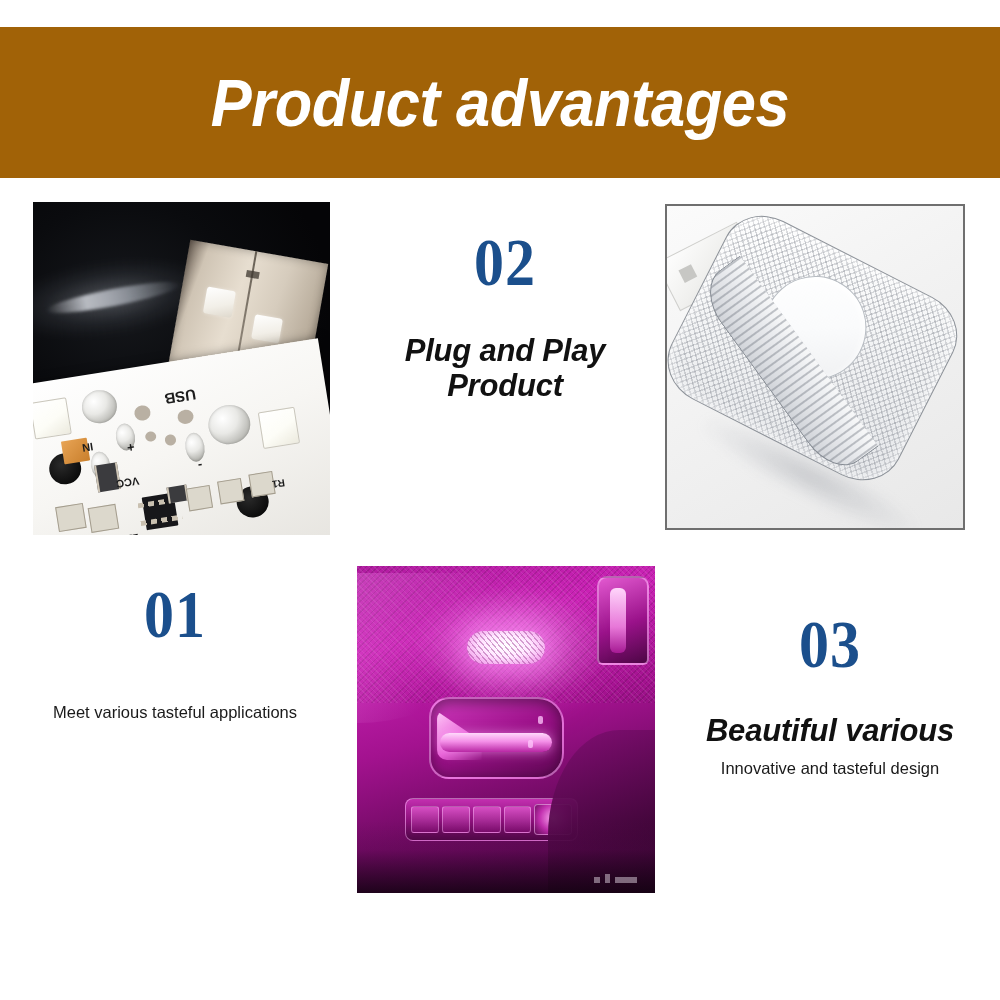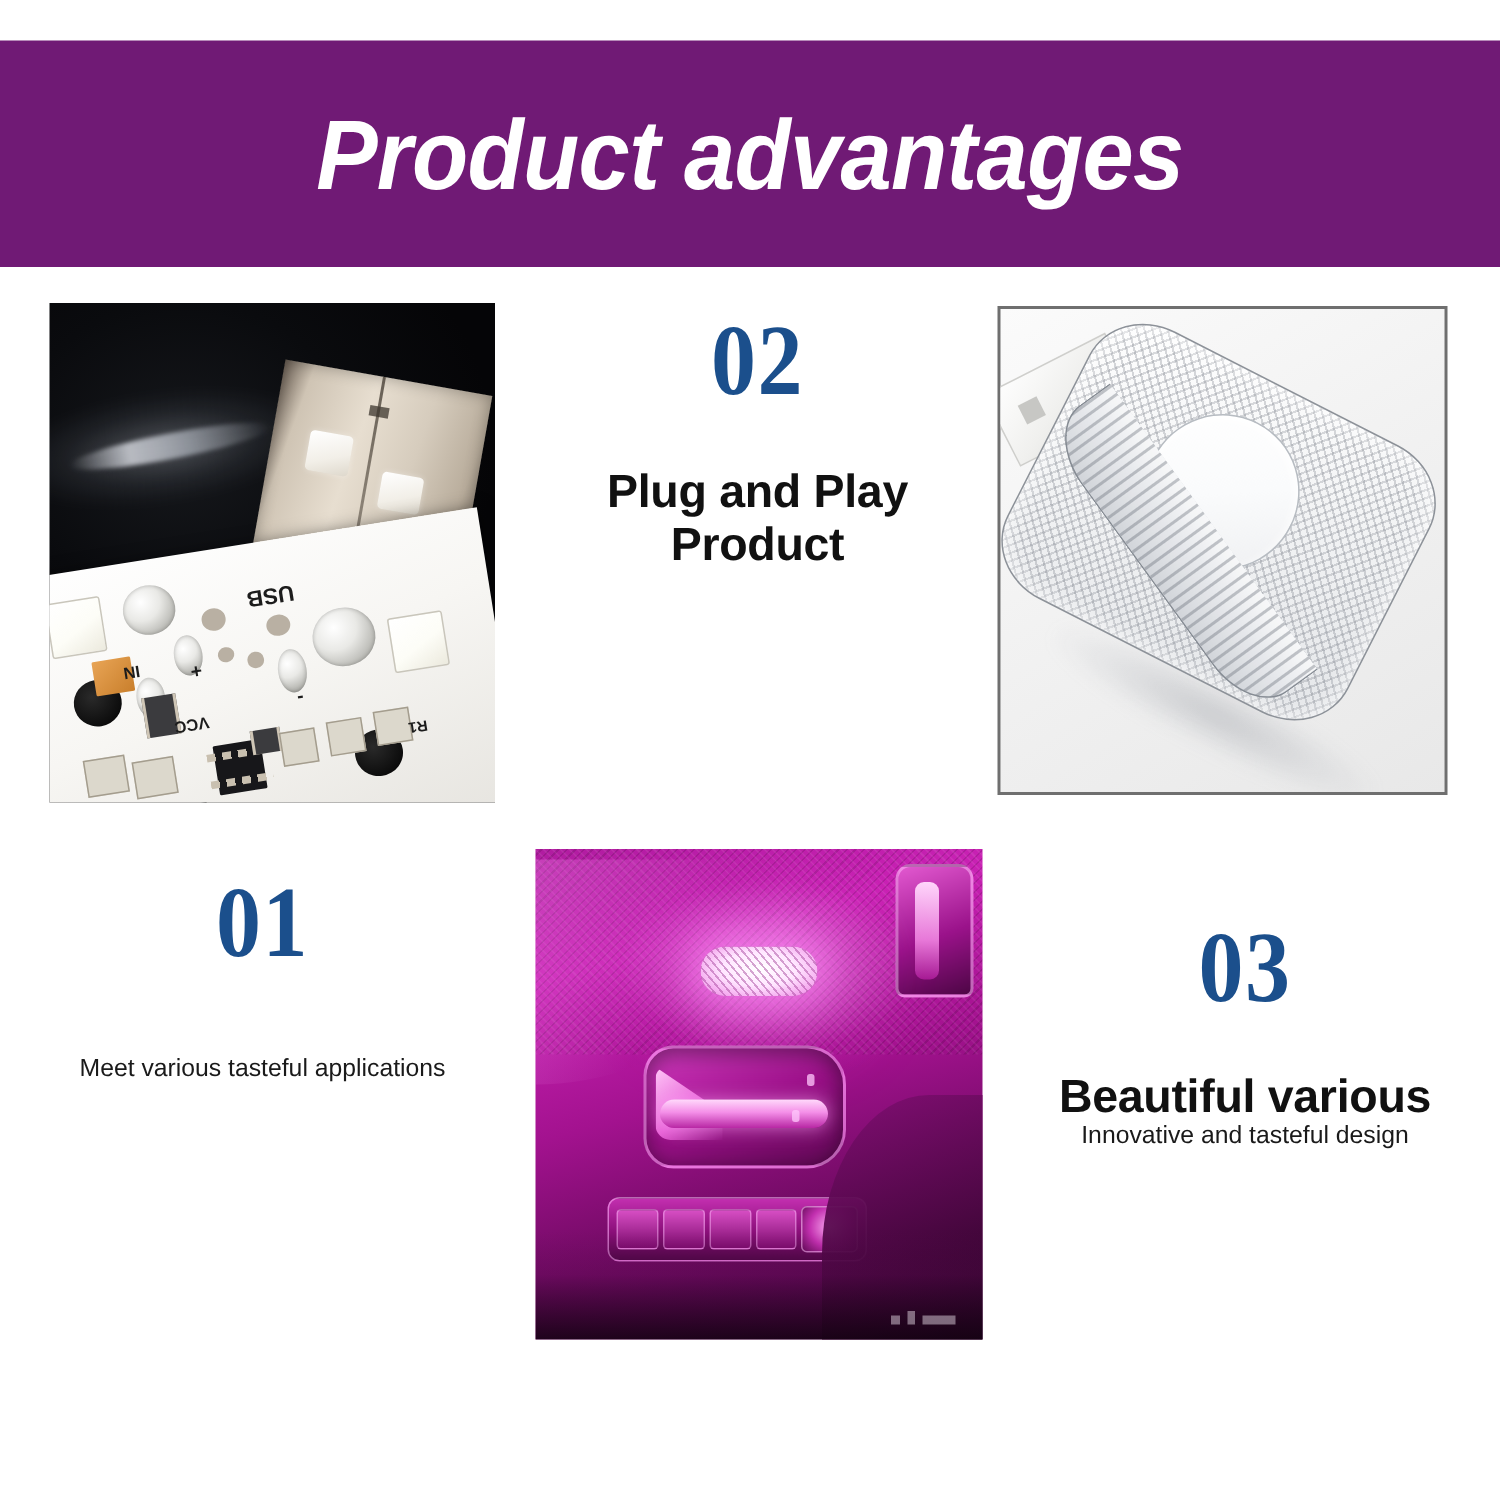--- a/index.html
+++ b/index.html
@@ -16,21 +16,21 @@
     -webkit-font-smoothing: antialiased;
   }
 
   
   .banner {
     position: absolute;
     left: 0;
     top: 27px;
     width: 1000px;
     height: 151px;
-    background: #701a75;
+    background: #a16207;
     display: flex;
     align-items: center;
     justify-content: center;
   }
   .banner-title {
     color: #ffffff;
     font-family: "Liberation Sans", sans-serif;
     font-size: 66px;
     font-weight: bold;
     font-style: italic;
@@ -429,43 +429,44 @@
     font-weight: bold;
     font-size: 60px;
     line-height: 1;
     letter-spacing: 1px;
     transform: scaleY(1.12);
   }
   .feature-title {
     color: #111111;
     font-family: "Liberation Sans", sans-serif;
     font-weight: bold;
+    font-style: italic;
     font-size: 31px;
     line-height: 1.14;
     letter-spacing: -0.2px;
   }
   .feature-sub {
     color: #1a1a1a;
     font-family: "Liberation Sans", sans-serif;
     font-size: 16.5px;
     font-weight: normal;
     line-height: 1.2;
   }
 
-  #feature-02 { left: 340px; top: 210px; width: 330px; }
+  #feature-02 { left: 340px; top: 233px; width: 330px; }
   #feature-02 .feature-number { margin-bottom: 40px; }
   #feature-02 .feature-sub { margin-top: 11px; }
 
   #feature-01 { left: 10px; top: 585px; width: 330px; }
   #feature-01 .feature-number { margin-bottom: 58px; }
   #feature-01 .feature-sub { margin-top: 11px; }
 
   #feature-03 { left: 665px; top: 615px; width: 330px; }
   #feature-03 .feature-number { margin-bottom: 38px; }
-  #feature-03 .feature-sub { }
+  #feature-03 .feature-sub { margin-top: 11px; }
 </style>
 </head>
 <body>
 
 <div class="banner">
   <div class="banner-title">Product advantages</div>
 </div>
 
 <div class="photo" id="photo-usb-pcb">
   <div class="pcb-smoke"></div>

